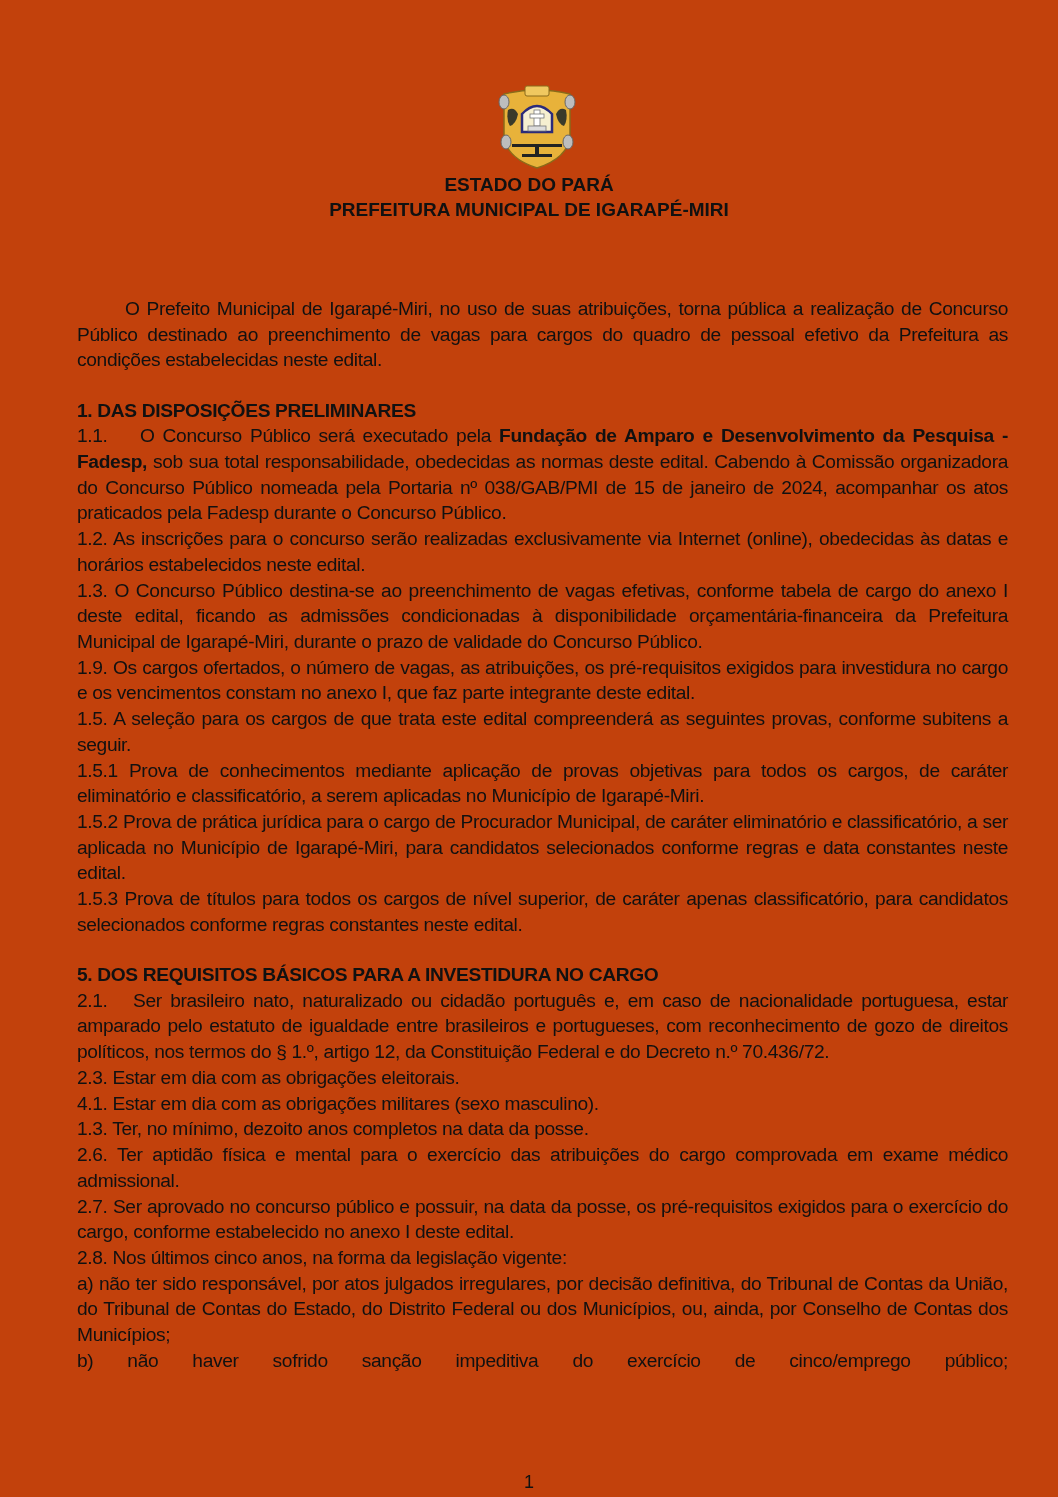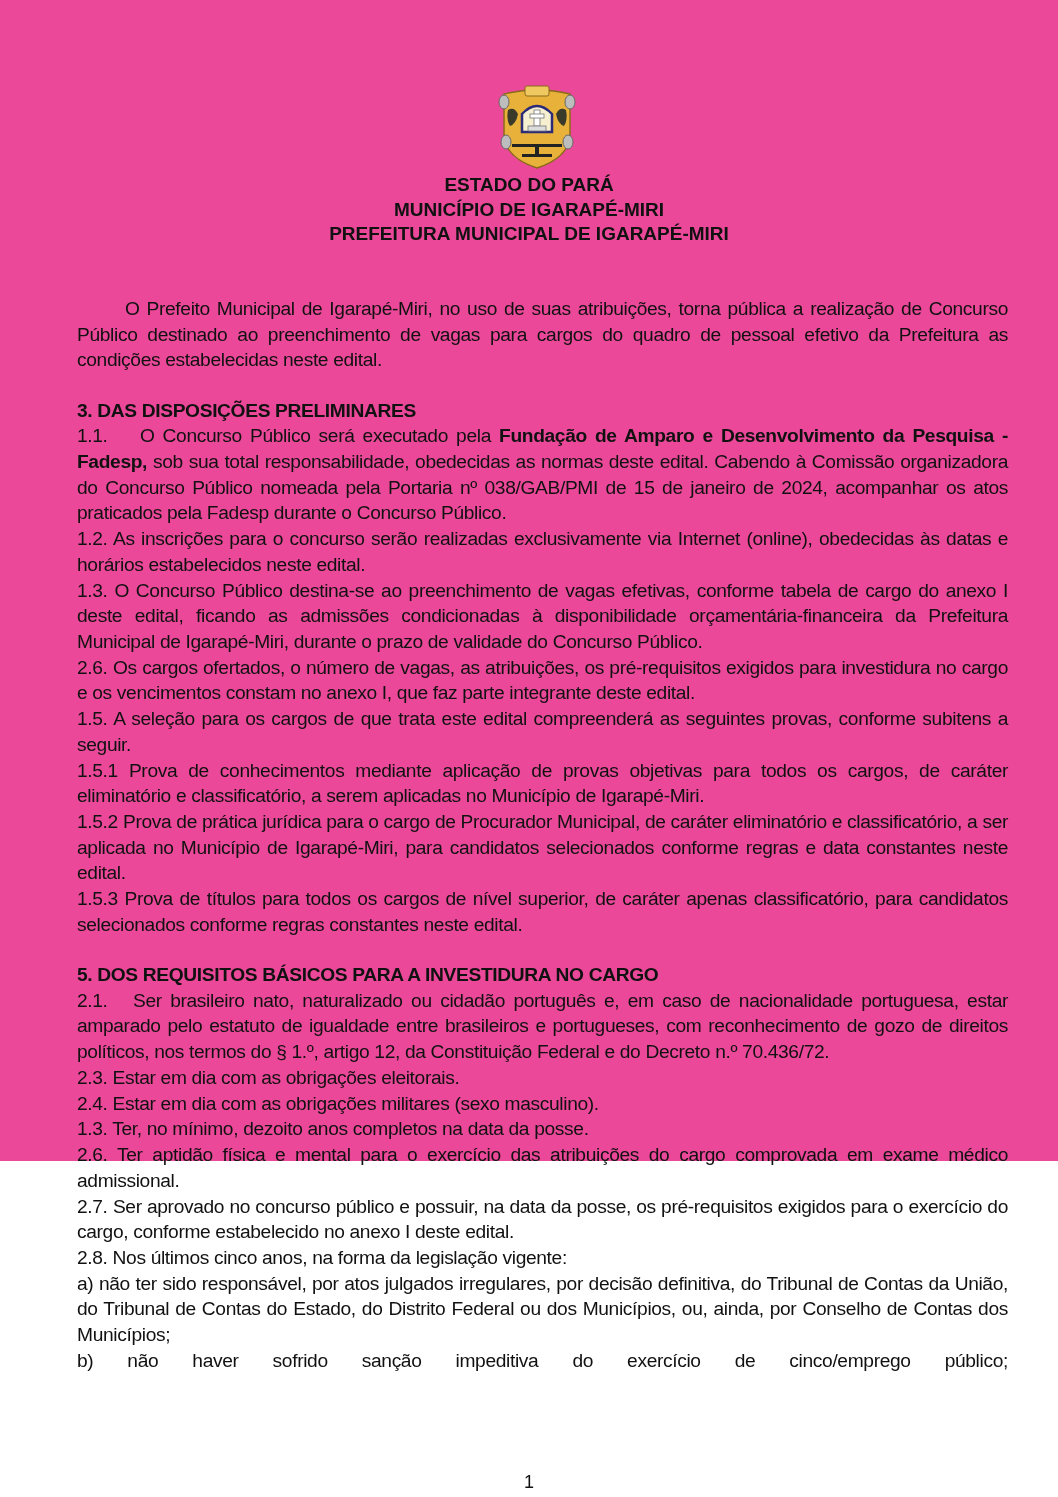--- a/index.html
+++ b/index.html
@@ -1,17 +1,17 @@
 <!DOCTYPE html>
 <html><head>
 <meta charset="utf-8">
 <style>
   html, body { margin: 0; padding: 0; background: #ffffff; }
   body { width: 1058px; height: 1497px; position: relative; overflow: hidden; color: #111; }
-  .page { position: absolute; left: 0; top: 0; width: 1058px; height: 1161px; background: #ec4899; text-decoration: underline; }
+  .page { position: absolute; left: 0; top: 0; width: 1058px; height: 1497px; background: #c2410c; text-decoration: underline; }
   .crest { position: absolute; left: 498px; top: 84px; width: 78px; height: 86px; }
   .header { position: absolute; left: 0; top: 173px; width: 1058px; text-align: center;
     font-family: "Liberation Sans", sans-serif; font-weight: bold; font-size: 19px; line-height: 24.5px; }
   .header div { white-space: nowrap; }
   .body { position: absolute; left: 77px; top: 296px; width: 931px;
     font-family: "Liberation Sans", sans-serif; font-size: 19.2px; line-height: 24.4px;
     text-align: justify; letter-spacing: -0.35px; word-spacing: 0px; transform-origin: 0 0; }
   .body p { margin: 0; text-align: justify; }
   .indent { text-indent: 48px; }
   .gap { height: 24.4px; }
@@ -39,43 +39,42 @@
     <rect x="30" y="42" width="18" height="5" fill="#ddd" stroke="#777" stroke-width="0.8"></rect>
     <path d="M10 26 Q16 22 20 30 Q18 40 12 42 Q8 36 10 26 Z" fill="#3a3a2a"></path>
     <path d="M68 26 Q62 22 58 30 Q60 40 66 42 Q70 36 68 26 Z" fill="#3a3a2a"></path>
     <rect x="14" y="60" width="50" height="3" fill="#222"></rect>
     <rect x="37" y="63" width="4" height="8" fill="#222"></rect>
     <rect x="24" y="70" width="30" height="3" fill="#222"></rect>
   </svg>
 
   <div class="header">
     <div>ESTADO DO PARÁ</div>
-    <div>MUNICÍPIO DE IGARAPÉ-MIRI</div>
     <div>PREFEITURA MUNICIPAL DE IGARAPÉ-MIRI</div>
   </div>
 
   <div class="body" id="docbody" style="line-height: 25.7258px;">
     <p class="indent">O Prefeito Municipal de Igarapé-Miri, no uso de suas atribuições, torna pública a realização de Concurso Público destinado ao preenchimento de vagas para cargos do quadro de pessoal efetivo da Prefeitura as condições estabelecidas neste edital.</p>
     <div class="gap"></div>
 
-    <p class="sec">3. DAS DISPOSIÇÕES PRELIMINARES</p>
+    <p class="sec">1. DAS DISPOSIÇÕES PRELIMINARES</p>
     <p><span>1.1.</span>&nbsp;&nbsp;&nbsp; <span>O Concurso Público será executado pela </span><span class="b">Fundação de Amparo e Desenvolvimento da Pesquisa - Fadesp,</span><span> sob sua total responsabilidade, obedecidas as normas deste edital. Cabendo à Comissão organizadora do Concurso Público nomeada pela Portaria nº 038/GAB/PMI de 15 de janeiro de 2024, acompanhar os atos praticados pela Fadesp durante o Concurso Público.</span></p>
     <p>1.2. As inscrições para o concurso serão realizadas exclusivamente via Internet (online), obedecidas às datas e horários estabelecidos neste edital.</p>
     <p>1.3. O Concurso Público destina-se ao preenchimento de vagas efetivas, conforme tabela de cargo do anexo I deste edital, ficando as admissões condicionadas à disponibilidade orçamentária-financeira da Prefeitura Municipal de Igarapé-Miri, durante o prazo de validade do Concurso Público.</p>
-    <p>2.6. Os cargos ofertados, o número de vagas, as atribuições, os pré-requisitos exigidos para investidura no cargo e os vencimentos constam no anexo I, que faz parte integrante deste edital.</p>
+    <p>1.9. Os cargos ofertados, o número de vagas, as atribuições, os pré-requisitos exigidos para investidura no cargo e os vencimentos constam no anexo I, que faz parte integrante deste edital.</p>
     <p>1.5. A seleção para os cargos de que trata este edital compreenderá as seguintes provas, conforme subitens a seguir.</p>
     <p>1.5.1 Prova de conhecimentos mediante aplicação de provas objetivas para todos os cargos, de caráter eliminatório e classificatório, a serem aplicadas no Município de Igarapé-Miri.</p>
     <p>1.5.2 Prova de prática jurídica para o cargo de Procurador Municipal, de caráter eliminatório e classificatório, a ser aplicada no Município de Igarapé-Miri, para candidatos selecionados conforme regras e data constantes neste edital.</p>
     <p>1.5.3 Prova de títulos para todos os cargos de nível superior, de caráter apenas classificatório, para candidatos selecionados conforme regras constantes neste edital.</p>
     <div class="gap"></div>
 
     <p class="sec">5. DOS REQUISITOS BÁSICOS PARA A INVESTIDURA NO CARGO</p>
     <p style="white-space: pre-wrap;">2.1.   Ser brasileiro nato, naturalizado ou cidadão português e, em caso de nacionalidade portuguesa, estar amparado pelo estatuto de igualdade entre brasileiros e portugueses, com reconhecimento de gozo de direitos políticos, nos termos do § 1.º, artigo 12, da Constituição Federal e do Decreto n.º 70.436/72.</p>
     <p>2.3. Estar em dia com as obrigações eleitorais.</p>
-    <p>2.4. Estar em dia com as obrigações militares (sexo masculino).</p>
+    <p>4.1. Estar em dia com as obrigações militares (sexo masculino).</p>
     <p>1.3. Ter, no mínimo, dezoito anos completos na data da posse.</p>
     <p>2.6. Ter aptidão física e mental para o exercício das atribuições do cargo comprovada em exame médico admissional.</p>
     <p>2.7. Ser aprovado no concurso público e possuir, na data da posse, os pré-requisitos exigidos para o exercício do cargo, conforme estabelecido no anexo I deste edital.</p>
     <p>2.8. Nos últimos cinco anos, na forma da legislação vigente:</p>
     <p>a)  não ter sido responsável, por atos julgados irregulares, por decisão definitiva, do Tribunal de Contas da União, do Tribunal de Contas do Estado, do Distrito Federal ou dos Municípios, ou, ainda, por Conselho de Contas dos Municípios;</p>
     <p class="last-just">b)  não haver sofrido sanção impeditiva do exercício de cinco/emprego público;</p>
   </div>
 
   <div class="pagenum">1</div>
 </div>

